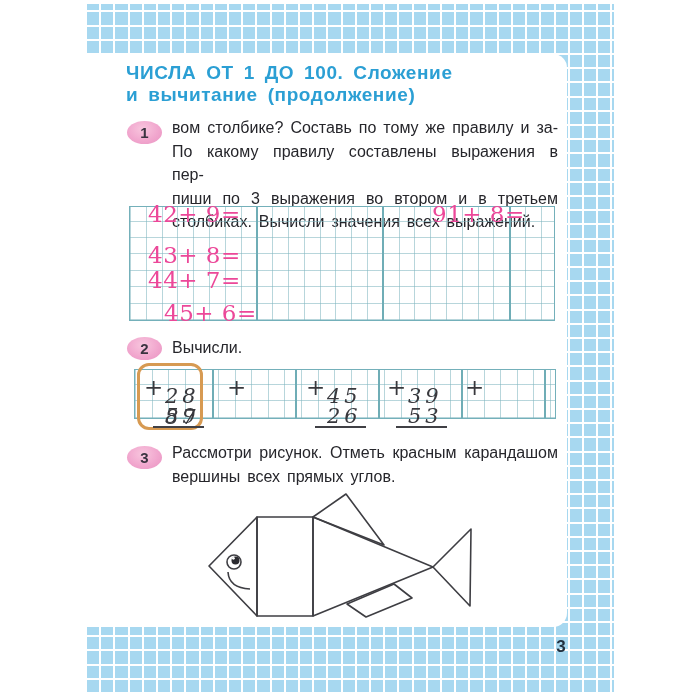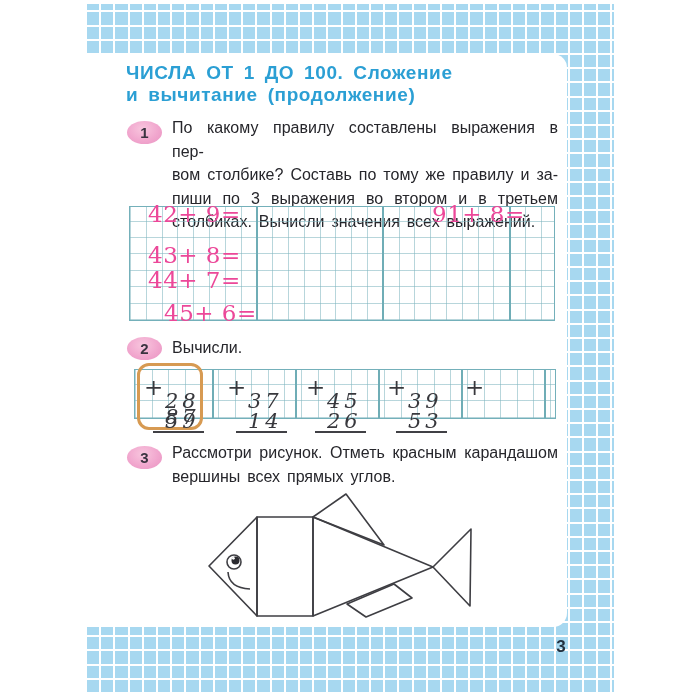--- a/index.html
+++ b/index.html
@@ -42,22 +42,22 @@
       repeating-linear-gradient(0deg,rgba(125,180,190,.55) 0 1px,transparent 1px 16.6px);}
   .vdiv{position:absolute;top:0;bottom:0;width:2px;background:#6fadb6;}
 
   
   .expr{position:absolute;font-family:"DejaVu Serif",serif;font-size:23px;
         color:#ec4899;white-space:pre;letter-spacing:.5px;}
 
   .prob{position:absolute;top:366px;width:64px;height:66px;
         font-family:"DejaVu Serif",serif;font-style:italic;font-size:21px;color:#38383d;}
   .op{position:absolute;left:1px;top:8px;font-size:23px;}
-  .nums{position:absolute;left:10px;top:17px;display:flex;flex-direction:column;
-        line-height:20px;letter-spacing:4px;padding:8px 4px 0 12px;
+  .nums{position:absolute;left:10px;top:3px;display:flex;flex-direction:column;
+        line-height:20px;letter-spacing:4px;padding:17px 4px 0 12px;
         border-bottom:2px solid #404045;}
   .ans{position:absolute;left:22px;top:41px;line-height:20px;letter-spacing:4px;}
 
   .frame{position:absolute;left:137px;top:363px;width:66px;height:67px;box-sizing:border-box;
          border:3px solid #d79a52;border-radius:12px;}
 
   .pagenum{position:absolute;left:549px;top:637px;width:24px;text-align:center;
            font-weight:bold;font-size:17px;color:#22303e;}
 
   .fish{position:absolute;left:200px;top:485px;}
@@ -72,22 +72,22 @@
 
   <div class="title">
     <div>ЧИСЛА ОТ 1 ДО 100. Сложение</div>
     <div>и вычитание (продолжение)</div>
   </div>
 
   <div class="badge" style="top:121px">
     <span>1</span>
   </div>
   <div class="para" style="top:116px">
+    <div class="jline">вом столбике? Составь по тому же правилу и за-</div>
     <div class="jline">По какому правилу составлены выражения в пер-</div>
-    <div class="jline">вом столбике? Составь по тому же правилу и за-</div>
     <div class="jline">пиши по 3 выражения во втором и в третьем</div>
     <div>столбиках. Вычисли значения всех выражений.</div>
   </div>
 
   <div class="sgrid" id="grid1" style="left:129px;top:206px;width:426px;height:115px">
     <div class="vdiv" style="left:126px"></div>
     <div class="vdiv" style="left:252px"></div>
     <div class="vdiv" style="left:379px"></div>
   </div>
   <div class="expr" style="left:148px;top:201px">42+ 9=</div>
@@ -113,24 +113,20 @@
   <div class="prob" style="left:143px">
     <span class="op">+</span>
     <span class="nums">
       <span>28</span>
       <span>59</span>
     </span>
     <span class="ans">87</span>
   </div>
   <div class="prob" style="left:226px">
     <span class="op">+</span>
-    <span class="nums">
-      <span>37</span>
-      <span>14</span>
-    </span>
     <span class="ans"></span>
   </div>
   <div class="prob" style="left:305px">
     <span class="op">+</span>
     <span class="nums">
       <span>45</span>
       <span>26</span>
     </span>
     <span class="ans"></span>
   </div>

